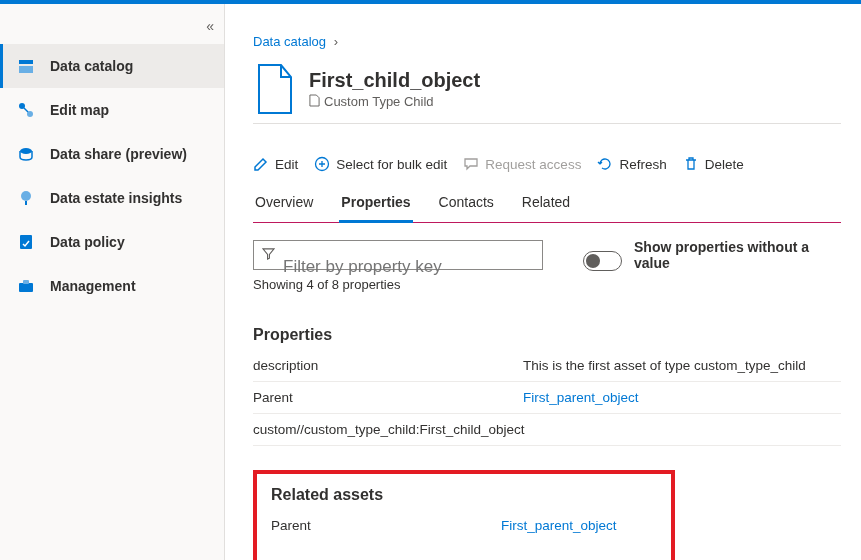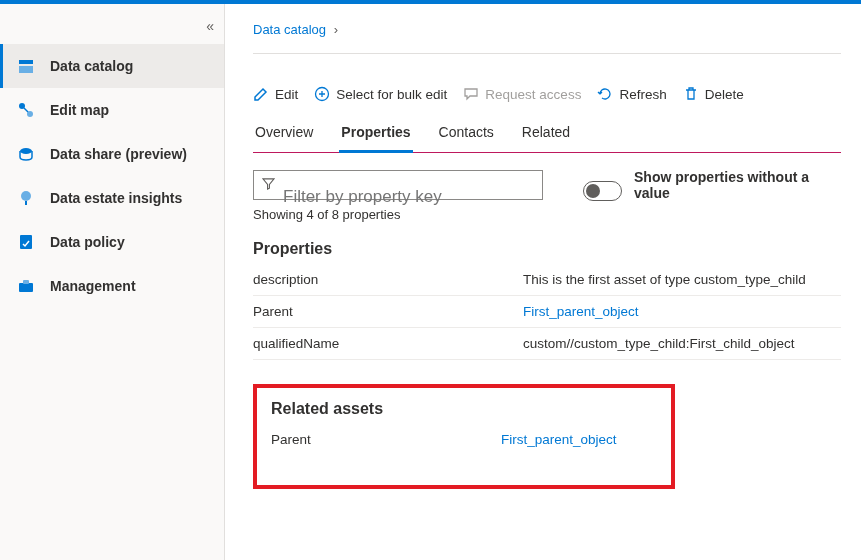--- a/index.html
+++ b/index.html
@@ -40,21 +40,21 @@
     background: #edebe9;
     border-left: 3px solid #0078d4;
     padding-left: 13px;
   }
   .nav-icon {
     width: 20px; height: 20px;
     margin-right: 14px;
     display: inline-flex; align-items:center; justify-content:center;
     color: #0078d4;
   }
-  .main { flex: 1; padding: 4px 20px 20px 28px; overflow:auto; }
+  .main { flex: 1; padding: 16px 20px 20px 28px; overflow:auto; }
   .breadcrumb { padding: 14px 0 8px; font-size: 13px; }
   .breadcrumb a { color: #0078d4; text-decoration:none; cursor:pointer; }
   .breadcrumb .sep { color:#605e5c; margin: 0 4px; }
   .title-row { display:flex; align-items:center; margin: 6px 0 4px; }
   .file-icon {
     width: 44px; height: 52px;
     margin-right: 12px;
   }
   .title-block h1 { margin:0; font-size: 20px; font-weight:600; }
   .subtitle { font-size: 13px; color:#605e5c; margin-top:2px; display:flex; align-items:center; gap:4px;}
@@ -78,21 +78,21 @@
     font-size:13px; color:#605e5c;
   }
   .filter-input input { border:none; outline:none; flex:1; font-size:17px; color:#323130; background:transparent;margin-top:24px; }
   .toggle-wrap { display:flex; align-items:flex-end; gap:12px; }
   .toggle {
     width: 40px; height:20px; border-radius:10px;
     border:1px solid #605e5c; background:#fff; position:relative; cursor:pointer;
   }
   .toggle::after { content:""; position:absolute; left:2px; top:2px; width:14px; height:14px; border-radius:50%; background:#605e5c; }
   .toggle-label { font-size:14px; font-weight:600; }
-  .count-line { font-size:13px; color:#323130; margin-bottom: 18px; }
+  .count-line { font-size:13px; color:#323130; margin-bottom: 34px; }
   .section-title { font-size:16px; font-weight:600; margin: 6px 0; }
   .prop-row { display:flex; border-bottom:1px solid #edebe9; padding: 8px 0; font-size:13.5px; }
   .prop-key { width: 270px; color:#323130; }
   .prop-val { flex:1; color:#323130; }
   .prop-val a { color:#0078d4; text-decoration:none; cursor:pointer; }
   .highlight-box { border:4px solid #e31b23; padding: 12px 14px 30px; margin-top: 24px; width: 422px; }
   .highlight-box .section-title { margin-top:0; }
   .highlight-box .prop-row { border-bottom:none; }
 </style>
 </head>
@@ -161,20 +161,39 @@
       </div>
     </nav>
   </aside>
 
   <main class="main">
     <div class="breadcrumb">
       <a>Data catalog</a>
       <span class="sep">›</span>
     </div>
 
+    <div class="title-row">
+      <span class="file-icon">
+        <svg viewBox="0 0 44 52" width="44" height="52">
+            <path d="M6 2h22l10 12v36H6z" fill="#fff" stroke="#0078d4" stroke-width="2"></path>
+            <path d="M28 2v12h10" fill="none" stroke="#0078d4" stroke-width="2"></path>
+          </svg>
+      </span>
+      <div class="title-block">
+        <h1>First_child_object</h1>
+        <div class="subtitle">
+          <span>
+            <svg viewBox="0 0 12 14" width="11" height="13">
+                <path d="M1 1h7l3 3v9H1z" fill="none" stroke="#605e5c"></path>
+              </svg>
+          </span>
+          <span>Custom Type Child</span>
+        </div>
+      </div>
+    </div>
 
     <div class="toolbar">
       <span class="tool-btn">
         <span class="ic">
             <svg viewBox="0 0 16 16" width="16" height="16">
               <path d="M2 11l8-8 3 3-8 8H2z" fill="none" stroke="currentColor" stroke-width="1.5"></path>
             </svg>
           </span>
         <span>Edit</span>
       </span>
@@ -242,21 +261,20 @@
 
       <div class="prop-row">
         <div class="prop-key">description</div>
         <div class="prop-val">This is the first asset of type custom_type_child</div>
       </div>
       <div class="prop-row">
         <div class="prop-key">Parent</div>
         <div class="prop-val"><a>First_parent_object</a></div>
       </div>
       <div class="prop-row">
-        <div class="prop-key">qualifiedName</div>
         <div class="prop-val">custom//custom_type_child:First_child_object</div>
       </div>
     </div>
 
     <div class="highlight-box">
       <div class="section-title">Related assets</div>
       <div class="prop-row">
         <div class="prop-key" style="width:230px">Parent</div>
         <div class="prop-val"><a>First_parent_object</a></div>
       </div>

